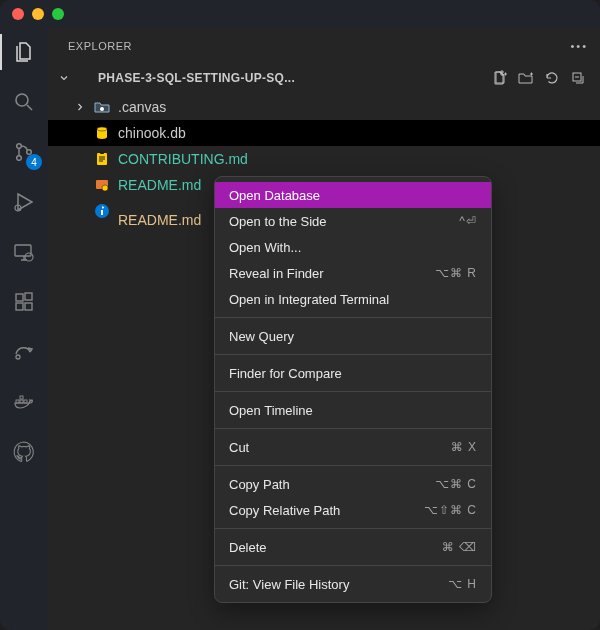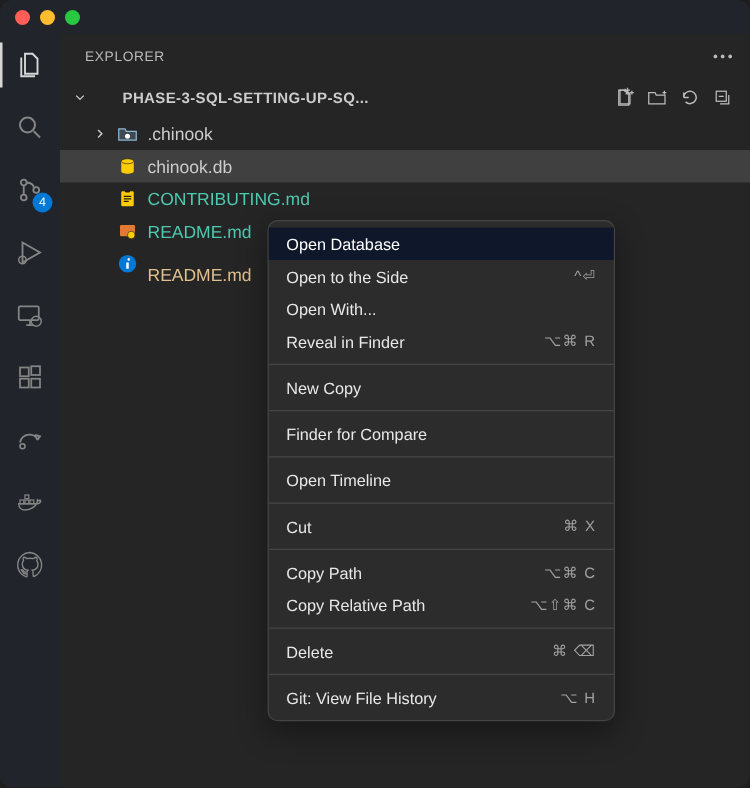--- a/index.html
+++ b/index.html
@@ -54,37 +54,37 @@
 .sb-title-actions { display: flex; gap: 10px; align-items: center; padding-right: 14px; color: #bbbbbb; }
 .sb-title-actions svg { width: 16px; height: 16px; }
 .tree { padding-top: 2px; }
 .tree-row {
   height: 26px; display: flex; align-items: center;
   padding-left: 32px; gap: 8px; color: #cccccc;
 }
 .tree-row.depth0 { padding-left: 28px; }
 .tree-row.folder { padding-left: 26px; }
 .tree-row .icon { width: 16px; height: 16px; display: flex; align-items: center; justify-content: center; flex: none; }
-.tree-row.selected { background: #404040; }
+.tree-row.selected { background: #000000; }
 .tree-row .label { font-size: 14px; }
 .chev { color: #cccccc; }
 .ellipsis { letter-spacing: 2px; color: #bbbbbb; }
 .context-menu {
   position: absolute; left: 214px; top: 176px;
   width: 278px; background: #2c2c2c;
   border: 1px solid #454545; border-radius: 8px;
   box-shadow: 0 8px 24px rgba(0,0,0,0.4);
   padding: 5px 0; z-index: 10;
 }
 .cm-item {
   height: 26px; display: flex; align-items: center;
   padding: 0 14px; color: #e8e8e8; font-size: 13px;
   justify-content: space-between;
 }
-.cm-item.highlight { background: #0f172a; color: #fff; }
+.cm-item.highlight { background: #a21caf; color: #fff; }
 .cm-sep { height: 1px; background: #454545; margin: 5px 0; }
 .cm-shortcut { color: #a0a0a0; font-size: 12px; letter-spacing: 1px; }
 svg { display: block; }
 </style>
 </head>
 <body>
 
 <div class="titlebar">
   <div class="traffic" style="background:#ff5f57"></div>
   <div class="traffic" style="background:#febc2e"></div>
@@ -204,21 +204,21 @@
               <path d="M6 4l4 4-4 4" stroke="currentColor" stroke-width="1.5" fill="none"></path>
             </svg>
           </span>
           <span class="icon">
             <svg width="16" height="16" viewBox="0 0 16 16">
               <path d="M1 4h5l1 2h8v7H1z" fill="#8bb6d4" opacity="0.25"></path>
               <path d="M1 4h5l1 2h8v7H1z" stroke="#8bb6d4" fill="none"></path>
               <circle cx="8" cy="10" r="2" fill="#fff"></circle>
             </svg>
           </span>
-          <span class="label">.chinook</span>
+          <span class="label">.canvas</span>
         </div>
         <div class="tree-row depth0 selected" style="padding-left: 46px;">
           <span class="icon">
             <svg width="16" height="16" viewBox="0 0 16 16">
               <ellipse cx="8" cy="4" rx="5" ry="2" fill="#ffcc00"></ellipse>
               <path d="M3 4v8c0 1.1 2.2 2 5 2s5-.9 5-2V4" fill="#ffcc00"></path>
               <ellipse cx="8" cy="4" rx="5" ry="2" fill="none" stroke="#1e1e1e" stroke-width="0.5"></ellipse>
             </svg>
           </span>
           <span class="label" style="color: rgb(204, 204, 204);">chinook.db</span>
@@ -263,23 +263,26 @@
       <span>Open to the Side</span>
       <span class="cm-shortcut">^⏎</span>
     </div>
     <div class="cm-item">
       <span>Open With...</span>
     </div>
     <div class="cm-item">
       <span>Reveal in Finder</span>
       <span class="cm-shortcut">⌥⌘ R</span>
     </div>
-    <div class="cm-sep"></div>
-    <div class="cm-item">
-      <span>New Copy</span>
+    <div class="cm-item">
+      <span>Open in Integrated Terminal</span>
+    </div>
+    <div class="cm-sep"></div>
+    <div class="cm-item">
+      <span>New Query</span>
     </div>
     <div class="cm-sep"></div>
     <div class="cm-item">
       <span>Finder for Compare</span>
     </div>
     <div class="cm-sep"></div>
     <div class="cm-item">
       <span>Open Timeline</span>
     </div>
     <div class="cm-sep"></div>

